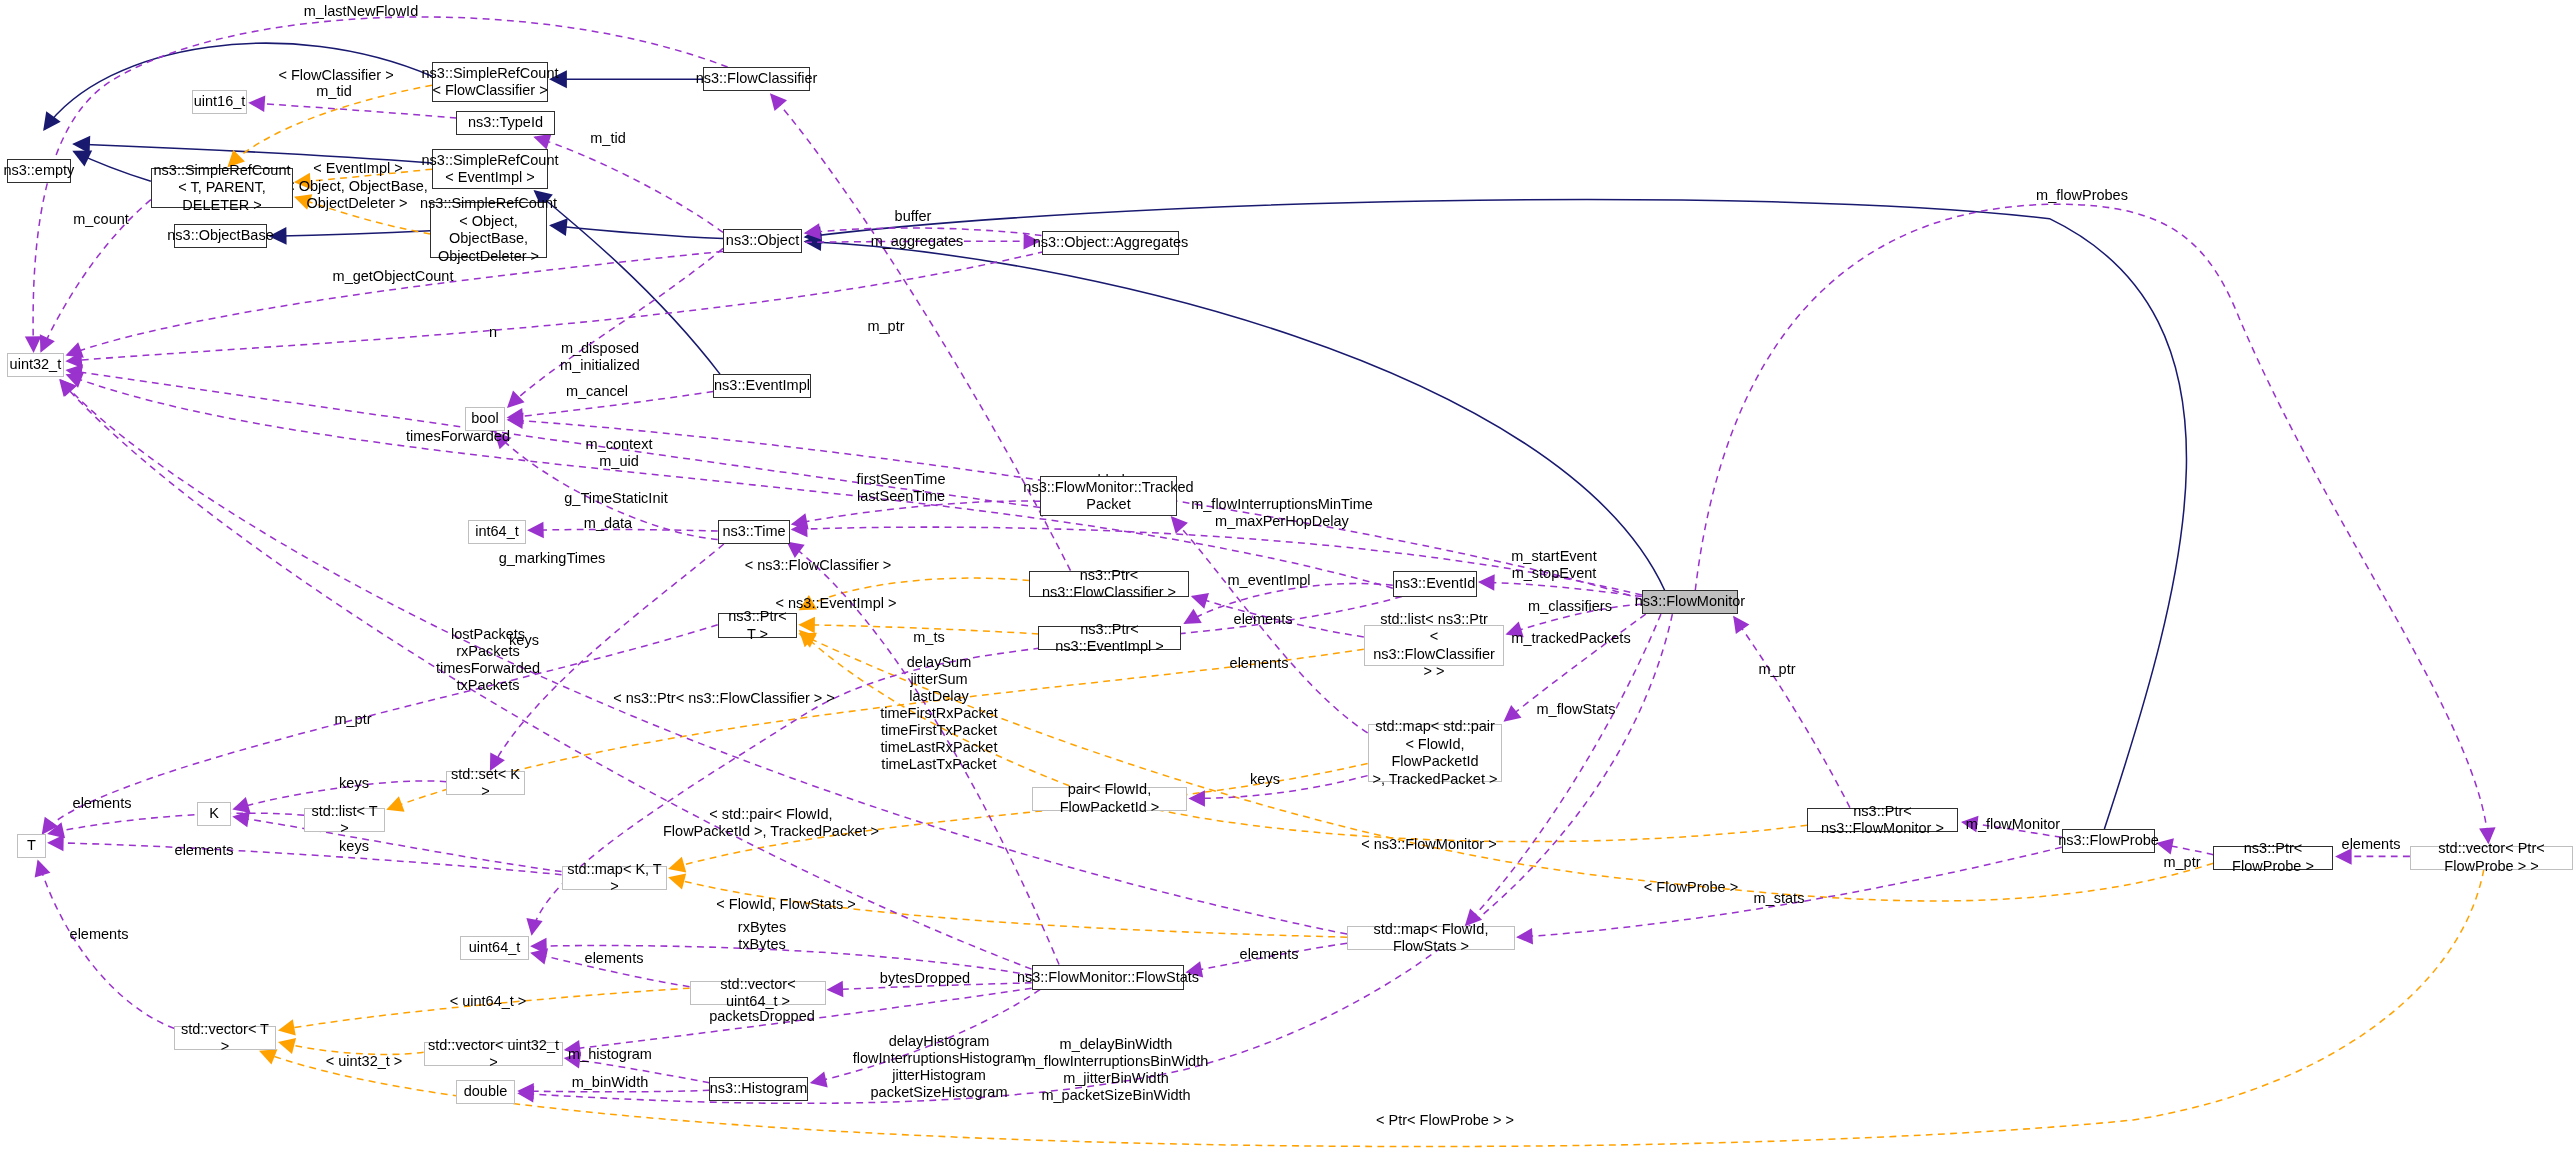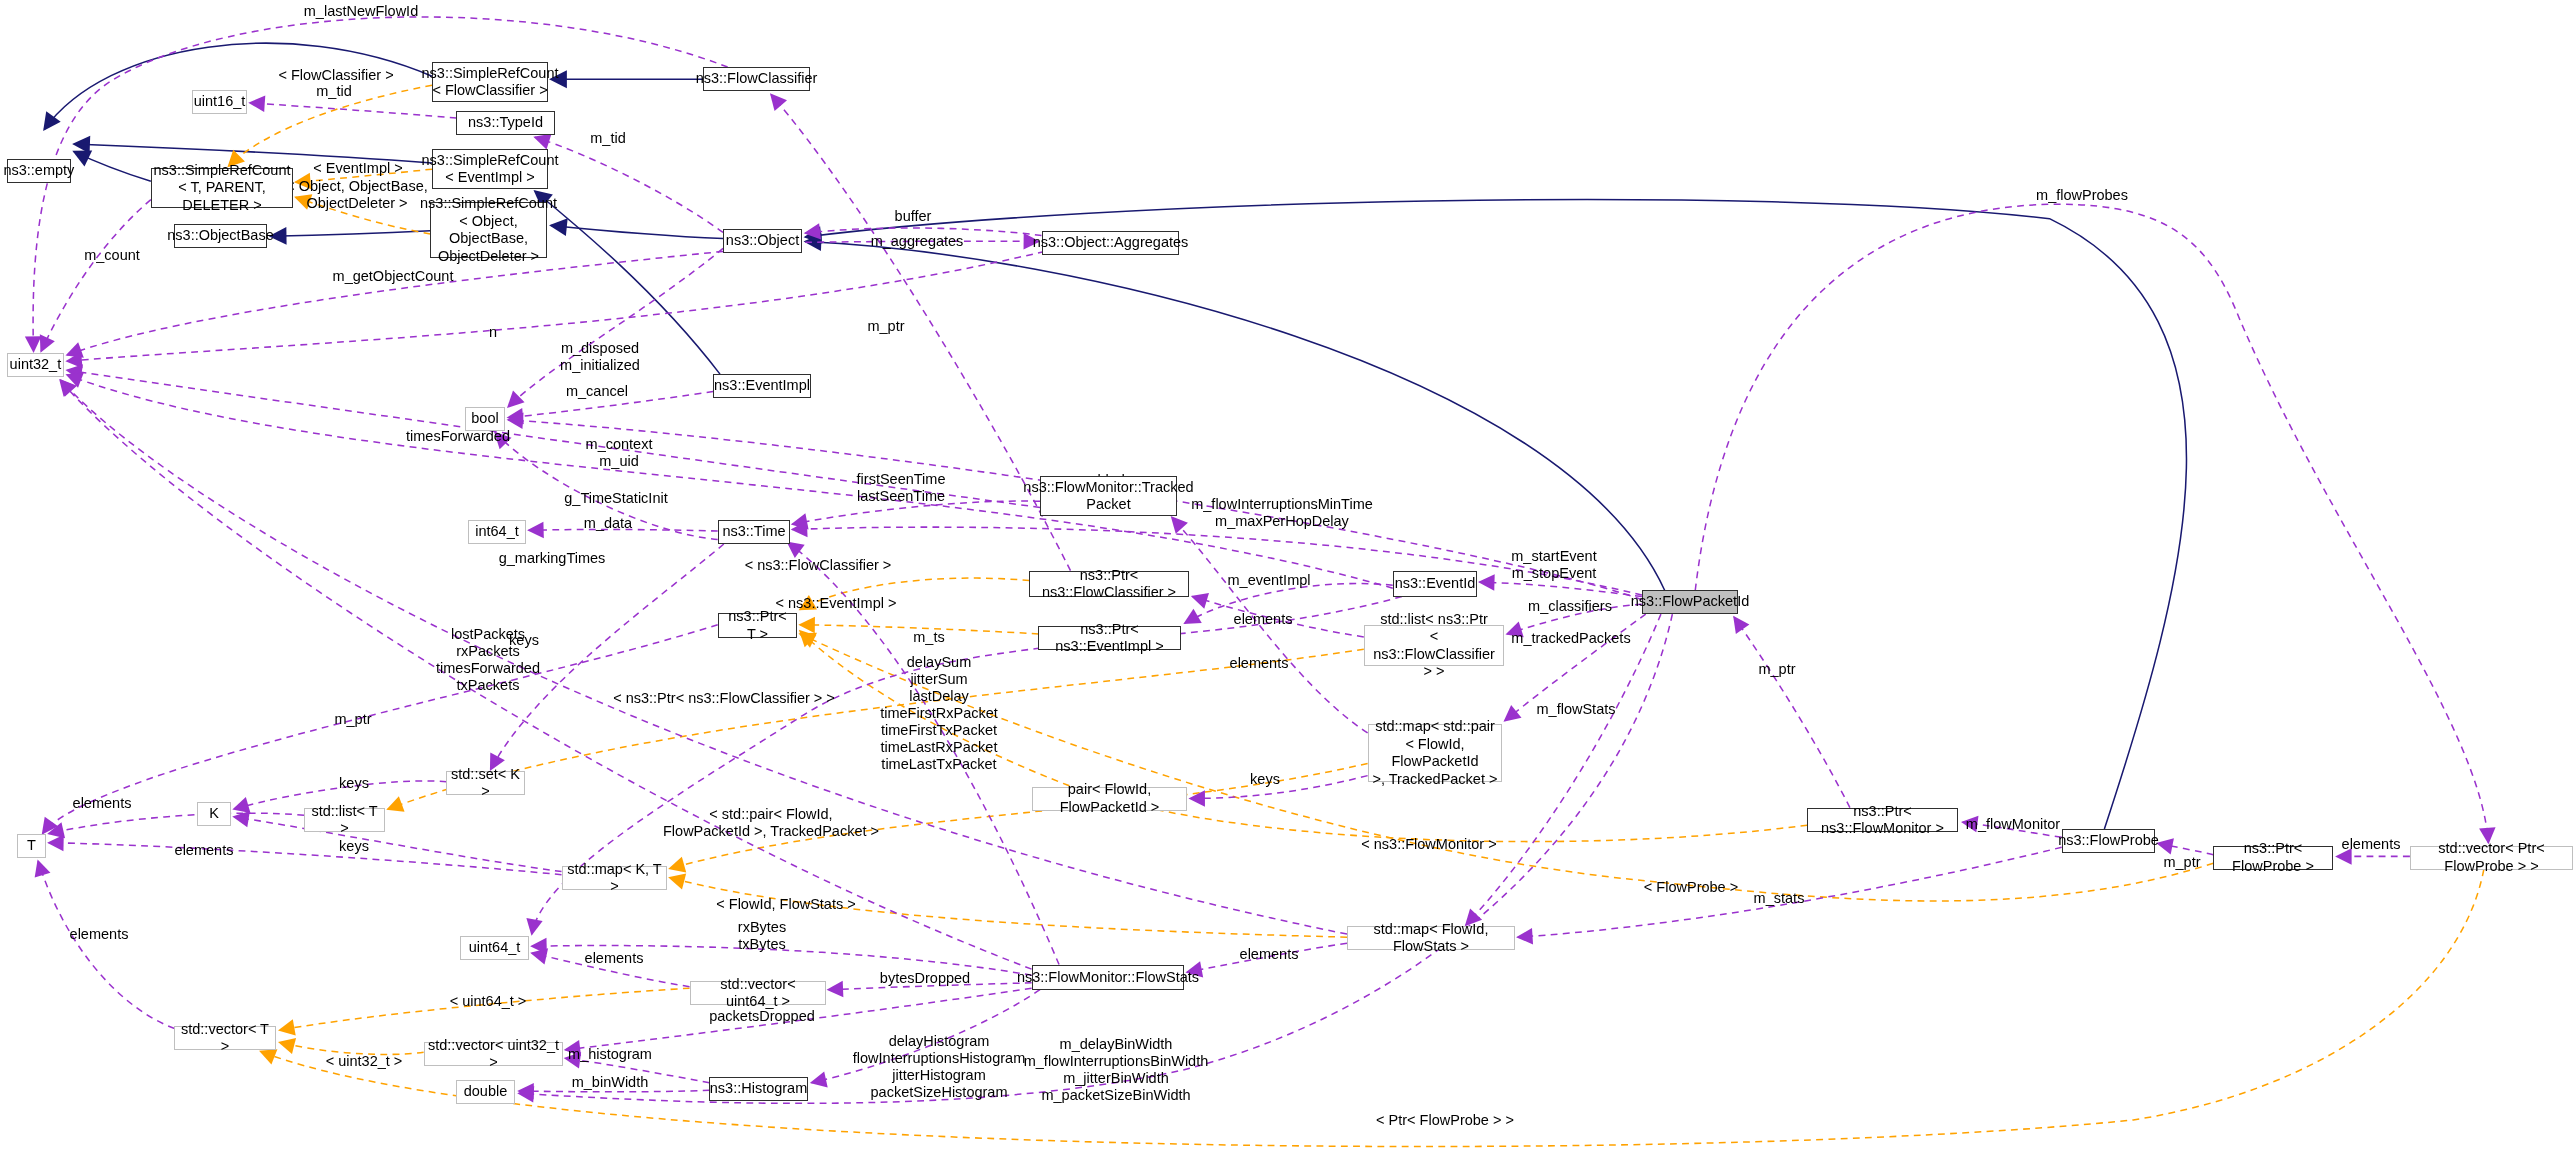--- a/index.html
+++ b/index.html
@@ -127,21 +127,21 @@
       <div class="elabel" style="left: 361px; top: 10.7px;">m_lastNewFlowId</div>
       <div class="elabel" style="left: 334px; top: 91px;">m_tid</div>
       <div class="elabel" style="left: 608px; top: 138px;">m_tid</div>
       <div class="elabel" style="left: 913px; top: 216px;">buffer</div>
       <div class="elabel" style="left: 917px; top: 241px;">m_aggregates</div>
       <div class="elabel" style="left: 886px; top: 326px;">m_ptr</div>
       <div class="elabel" style="left: 600px; top: 357px;">m_disposed
 m_initialized</div>
       <div class="elabel" style="left: 373px; top: 276px; margin-left: 20px;">m_getObjectCount</div>
       <div class="elabel" style="left: 493px; top: 332px;">n</div>
-      <div class="elabel" style="left: 112px; top: 219px; margin-top: 36px;">m_count</div>
+      <div class="elabel" style="left: 101px; top: 219px;">m_count</div>
       <div class="elabel" style="left: 458px; top: 436px;">timesForwarded</div>
       <div class="elabel" style="left: 597px; top: 391px;">m_cancel</div>
       <div class="elabel" style="left: 619px; top: 453px;">m_context
 m_uid</div>
       <div class="elabel" style="left: 608px; top: 523px;">m_data</div>
       <div class="elabel" style="left: 616px; top: 498px;">g_TimeStaticInit</div>
       <div class="elabel" style="left: 552px; top: 558px;">g_markingTimes</div>
       <div class="elabel" style="left: 901px; top: 488px;">firstSeenTime
 lastSeenTime</div>
       <div class="elabel" style="left: 1282px; top: 513px;">m_flowInterruptionsMinTime
@@ -221,21 +221,21 @@
       <div class="node ext" style="left: 468px; top: 520px; width: 58px; height: 24.4px;">int64_t</div>
       <div class="node doc" style="left: 718px; top: 520px; width: 72px; height: 24.4px;">ns3::Time</div>
       <div class="node doc" style="left: 1040px; top: 476px; width: 137px; height: 40px;">ns3::FlowMonitor::Tracked
 Packet</div>
       <div class="node doc" style="left: 1029px; top: 571px; width: 160px; height: 26px;">ns3::Ptr&lt; ns3::FlowClassifier &gt;</div>
       <div class="node doc" style="left: 1038px; top: 626px; width: 143px; height: 24.4px;">ns3::Ptr&lt; ns3::EventImpl &gt;</div>
       <div class="node doc" style="left: 1393px; top: 571px; width: 84px; height: 26px;">ns3::EventId</div>
       <div class="node doc" style="left: 718px; top: 613px; width: 79px; height: 25px;">ns3::Ptr&lt; T &gt;</div>
       <div class="node ext" style="left: 1364px; top: 625px; width: 140px; height: 41px;">std::list&lt; ns3::Ptr
 &lt; ns3::FlowClassifier &gt; &gt;</div>
-      <div class="node main" style="left: 1642px; top: 590px; width: 96px; height: 23.6px;">ns3::FlowPacketId</div>
+      <div class="node main" style="left: 1642px; top: 590px; width: 96px; height: 23.6px;">ns3::FlowMonitor</div>
       <div class="node ext" style="left: 1368px; top: 724px; width: 134px; height: 58px;">std::map&lt; std::pair
 &lt; FlowId, FlowPacketId
  &gt;, TrackedPacket &gt;</div>
       <div class="node ext" style="left: 1032px; top: 787px; width: 155px; height: 23.6px;">pair&lt; FlowId, FlowPacketId &gt;</div>
       <div class="node ext" style="left: 446px; top: 771px; width: 79px; height: 24.4px;">std::set&lt; K &gt;</div>
       <div class="node ext" style="left: 197px; top: 802px; width: 34px; height: 24.4px;">K</div>
       <div class="node ext" style="left: 304px; top: 808px; width: 81px; height: 24.4px;">std::list&lt; T &gt;</div>
       <div class="node ext" style="left: 17px; top: 834px; width: 29px; height: 24.4px;">T</div>
       <div class="node ext" style="left: 562px; top: 866px; width: 105px; height: 24.4px;">std::map&lt; K, T &gt;</div>
       <div class="node ext" style="left: 460px; top: 936px; width: 69px; height: 24.4px;">uint64_t</div>

